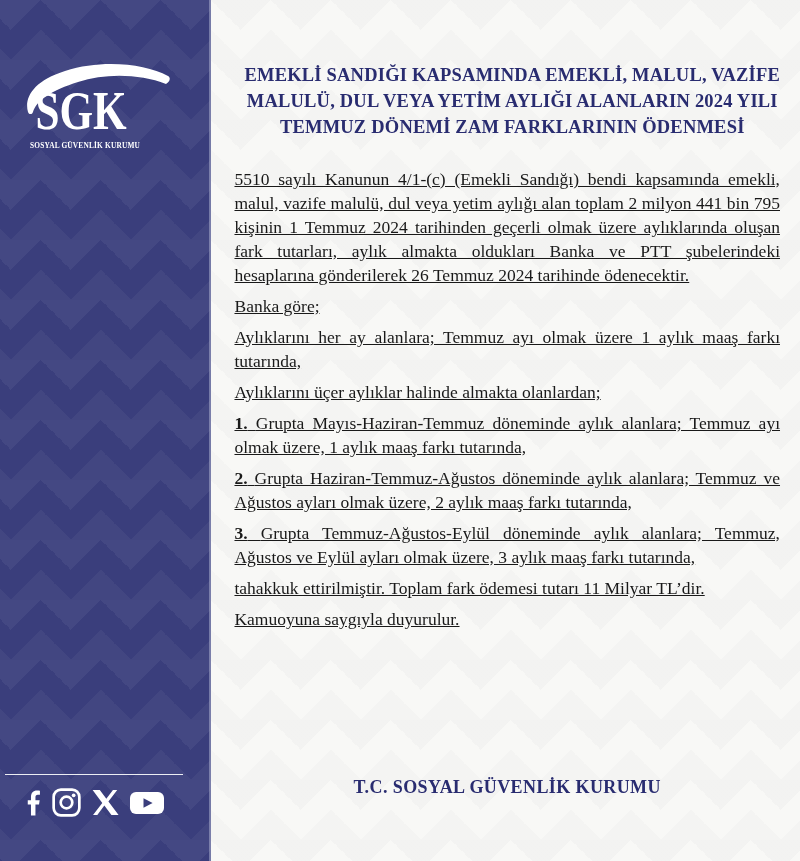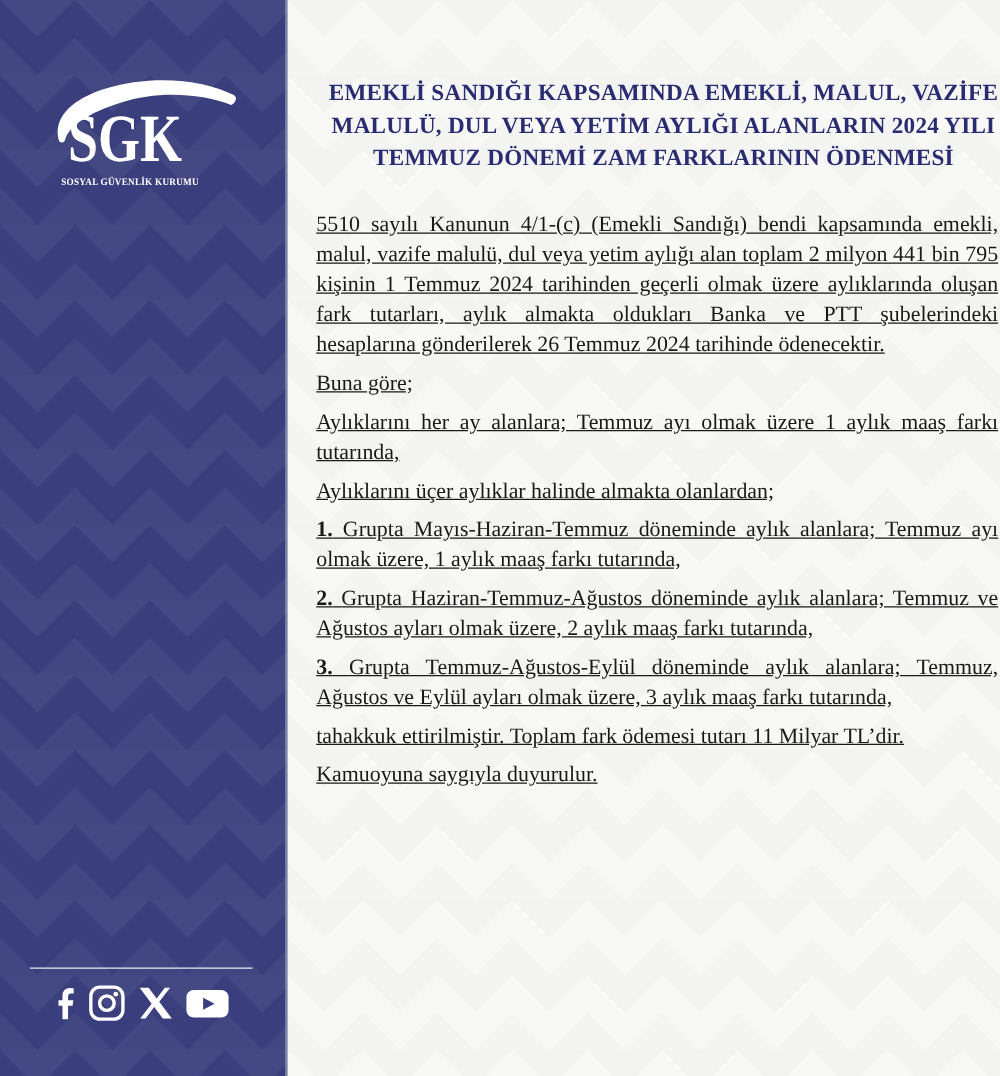--- a/index.html
+++ b/index.html
@@ -5,21 +5,22 @@
   html, body { margin: 0; padding: 0; }
   body {
     width: 800px; height: 861px;
     font-family: "Liberation Serif", serif;
     overflow: hidden;
   }
   .page {
     width: 800px; height: 861px;
     display: flex;
     position: relative;
-    background: #15803d;
+    background: #8b5cf6;
+    justify-content: flex-end;
   }
 
   
   .sidebar {
     width: 230px; flex: none;
     position: relative;
     background-color: #3a3e7c;
     background-image:
       linear-gradient(135deg, rgba(255,255,255,.05) 25%, transparent 25%),
       linear-gradient(225deg, rgba(255,255,255,.05) 25%, transparent 25%),
@@ -135,27 +136,28 @@
   <main class="main">
 
     <header class="title">
       <div class="title-line">EMEKLİ SANDIĞI KAPSAMINDA EMEKLİ, MALUL, VAZİFE</div>
       <div class="title-line">MALULÜ, DUL VEYA YETİM AYLIĞI ALANLARIN 2024 YILI</div>
       <div class="title-line">TEMMUZ DÖNEMİ ZAM FARKLARININ ÖDENMESİ</div>
     </header>
 
     <section class="body-text">
       <p class="para"><span>5510 sayılı Kanunun 4/1-(c) (Emekli Sandığı) bendi kapsamında emekli, malul, vazife malulü, dul veya yetim aylığı alan toplam 2 milyon 441 bin 795 kişinin 1 Temmuz 2024 tarihinden geçerli olmak üzere aylıklarında oluşan fark tutarları, aylık almakta oldukları Banka ve PTT şubelerindeki hesaplarına gönderilerek 26 Temmuz 2024 tarihinde ödenecektir.</span></p>
-      <p class="para"><span>Buna göre;</span></p>
+      <p class="para"><span>Banka göre;</span></p>
       <p class="para"><span>Aylıklarını her ay alanlara; Temmuz ayı olmak üzere 1 aylık maaş farkı tutarında,</span></p>
       <p class="para"><span>Aylıklarını üçer aylıklar halinde almakta olanlardan;</span></p>
       <p class="para"><b class="pnum">1.</b><span>Grupta Mayıs-Haziran-Temmuz döneminde aylık alanlara; Temmuz ayı olmak üzere, 1 aylık maaş farkı tutarında,</span></p>
       <p class="para"><b class="pnum">2.</b><span>Grupta Haziran-Temmuz-Ağustos döneminde aylık alanlara; Temmuz ve Ağustos ayları olmak üzere, 2 aylık maaş farkı tutarında,</span></p>
       <p class="para"><b class="pnum">3.</b><span>Grupta Temmuz-Ağustos-Eylül döneminde aylık alanlara; Temmuz, Ağustos ve Eylül ayları olmak üzere, 3 aylık maaş farkı tutarında,</span></p>
       <p class="para"><span>tahakkuk ettirilmiştir. Toplam fark ödemesi tutarı 11 Milyar TL’dir.</span></p>
       <p class="para"><span>Kamuoyuna saygıyla duyurulur.</span></p>
     </section>
 
     <footer class="footer">
+      <div class="footer-line1">T.C. SOSYAL GÜVENLİK KURUMU</div>
     </footer>
 
   </main>
 </div>
 
 </body></html>

